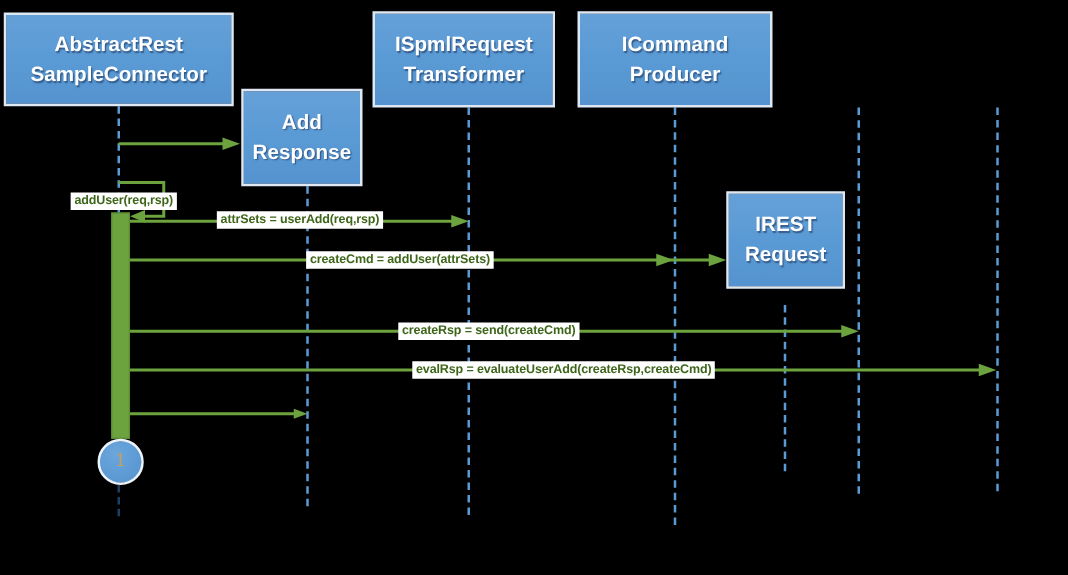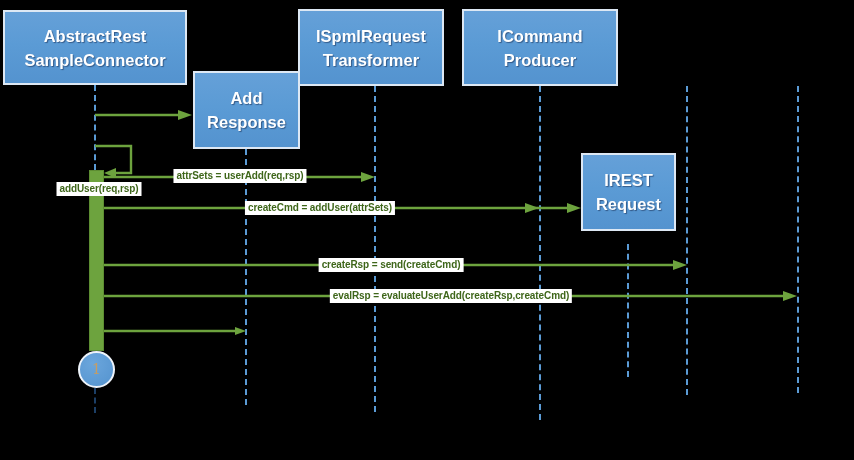--- a/index.html
+++ b/index.html
@@ -59,21 +59,21 @@
     <div class="lifeline" style="left:539px;top:86px;height:334px;"></div>
     <div class="lifeline" style="left:627px;top:244px;height:133px;"></div>
     <div class="lifeline" style="left:686px;top:86px;height:309px;"></div>
     <div class="lifeline" style="left:797px;top:86px;height:307px;"></div>
   </div>
 
   <div class="boxes-layer">
     <div class="pbox" style="left:3px;top:10px;width:184px;height:75px;">AbstractRest SampleConnector</div>
     <div class="pbox" style="left:298px;top:9px;width:146px;height:77px;">ISpmlRequest Transformer</div>
     <div class="pbox" style="left:462px;top:9px;width:156px;height:77px;">ICommand Producer</div>
-    <div class="pbox" style="left:193px;top:71px;width:107px;height:78px;">Add Response</div>
+    <div class="pbox" style="left:193px;top:71px;width:97px;height:78px;">Add Response</div>
     <div class="pbox" style="left:581px;top:153px;width:95px;height:78px;">IREST Request</div>
   </div>
 
   <div class="activation"></div>
 
   <svg class="arrow-layer" width="854" height="460" viewBox="0 0 854 460">
     <g stroke="#6da33e" stroke-width="2.4" fill="#6da33e">
 
       <g>
         <line x1="95" y1="115" x2="180" y2="115"></line>
@@ -106,21 +106,21 @@
         <polygon points="797,296 783,291 783,301" stroke="none"></polygon>
       </g>
 
       <g>
         <line x1="104" y1="331" x2="237" y2="331"></line>
         <polygon points="246,331 235,327 235,335" stroke="none"></polygon>
       </g>
     </g>
   </svg>
 
-  <div class="msg-label" style="left:99px;top:161px;margin-top:28px;">addUser(req,rsp)</div>
+  <div class="msg-label" style="left:99px;top:161px;">addUser(req,rsp)</div>
   <div class="msg-label" style="left:240px;top:176px;">attrSets = userAdd(req,rsp)</div>
   <div class="msg-label" style="left:320px;top:208px;">createCmd = addUser(attrSets)</div>
   <div class="msg-label" style="left:391px;top:265px;">createRsp = send(createCmd)</div>
   <div class="msg-label" style="left:451px;top:296px;">evalRsp = evaluateUserAdd(createRsp,createCmd)</div>
 
   <div class="footnote-circle">1</div>
 
 </div>
 
 </body></html>

